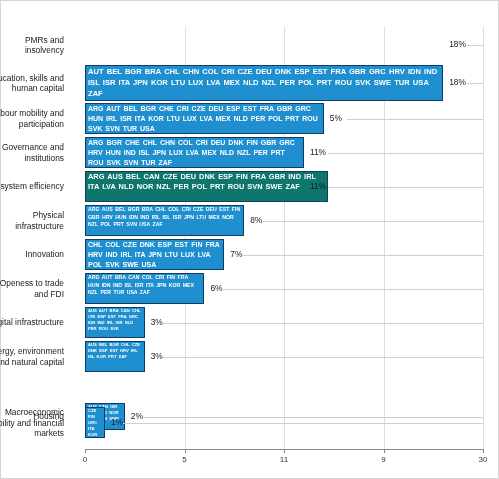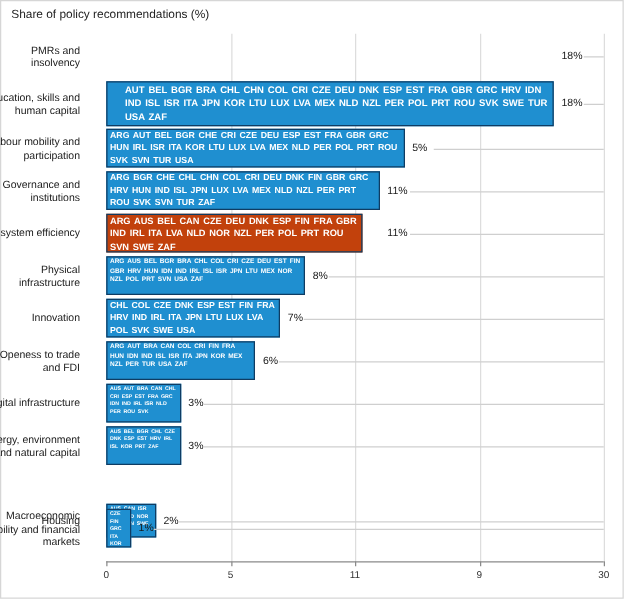--- a/index.html
+++ b/index.html
@@ -110,41 +110,40 @@
     position: absolute;
     height: 1px;
     background: #cfcfcf;
   }
 </style>
 </head>
 <body>
 
 <div class="chart-root">
 
-  <div class="chart-title">Share of policy recommendations (%)</div>
 
   <div class="plot">
 
     <div class="axis-line"></div>
     <div id="grid-layer">
         <div class="gridline" style="left: 99.5px;"></div>
         <div class="gridline" style="left: 199px;"></div>
         <div class="gridline" style="left: 298.5px;"></div>
         <div class="gridline" style="left: 398px;"></div>
       </div>
     <div id="rows-layer">
         <div class="row" style="top: 0px; height: 36px;">
           <div class="cat-label" style="top: 7.5px; line-height: 10.5px;">PMRs and insolvency</div>
           <div class="value-label" style="left: 364.2px; top: 12px;">18%</div>
           <div class="leader" style="left: 381.8px; width: 16.2px; top: 18px;"></div>
         </div>
         <div class="row" style="top: 38px; height: 36px;">
           <div class="cat-label" style="top: 7.5px; line-height: 10.5px;">Education, skills and human capital</div>
           <div class="bar" style="width: 358.2px; height: 36px; background: rgb(31, 143, 208); border-color: rgb(15, 60, 99);">
-            <span class="bar-text" style="font-size: 7.6px; line-height: 11.2px; margin-left: 12px;">AUT BEL BGR BRA CHL CHN COL CRI CZE DEU DNK ESP EST FRA GBR GRC HRV IDN IND ISL ISR ITA JPN KOR LTU LUX LVA MEX NLD NZL PER POL PRT ROU SVK SWE TUR USA ZAF</span>
+            <span class="bar-text" style="font-size: 7.6px; line-height: 11.2px;">AUT BEL BGR BRA CHL CHN COL CRI CZE DEU DNK ESP EST FRA GBR GRC HRV IDN IND ISL ISR ITA JPN KOR LTU LUX LVA MEX NLD NZL PER POL PRT ROU SVK SWE TUR USA ZAF</span>
           </div>
           <div class="value-label" style="left: 364.2px; top: 12px;">18%</div>
           <div class="leader" style="left: 381.8px; width: 16.2px; top: 18px;"></div>
         </div>
         <div class="row" style="top: 76px; height: 31px;">
           <div class="cat-label" style="top: 5px; line-height: 10.5px;">Labour mobility and participation</div>
           <div class="bar" style="width: 238.8px; height: 31px; background: rgb(31, 143, 208); border-color: rgb(15, 60, 99);">
             <span class="bar-text" style="font-size: 7px; line-height: 10px;">ARG AUT BEL BGR CHE CRI CZE DEU ESP EST FRA GBR GRC HUN IRL ISR ITA KOR LTU LUX LVA MEX NLD PER POL PRT ROU SVK SVN TUR USA</span>
           </div>
           <div class="value-label" style="left: 244.8px; top: 9.5px;">5%</div>
@@ -153,21 +152,21 @@
         <div class="row" style="top: 110px; height: 31px;">
           <div class="cat-label" style="top: 5px; line-height: 10.5px;">Governance and institutions</div>
           <div class="bar" style="width: 218.9px; height: 31px; background: rgb(31, 143, 208); border-color: rgb(15, 60, 99);">
             <span class="bar-text" style="font-size: 7px; line-height: 10px;">ARG BGR CHE CHL CHN COL CRI DEU DNK FIN GBR GRC HRV HUN IND ISL JPN LUX LVA MEX NLD NZL PER PRT ROU SVK SVN TUR ZAF</span>
           </div>
           <div class="value-label" style="left: 224.9px; top: 9.5px;">11%</div>
           <div class="leader" style="left: 242.5px; width: 155.5px; top: 15.5px;"></div>
         </div>
         <div class="row" style="top: 144px; height: 31px;">
           <div class="cat-label" style="top: 10.25px; line-height: 10.5px;">Tax system efficiency</div>
-          <div class="bar" style="width: 205px; height: 31px; background: #c2410c; border-color: rgb(15, 60, 99);">
+          <div class="bar" style="width: 243px; height: 31px; background: #0f766e; border-color: rgb(15, 60, 99);">
             <span class="bar-text" style="font-size: 7.4px; line-height: 10.3px;">ARG AUS BEL CAN CZE DEU DNK ESP FIN FRA GBR IND IRL ITA LVA NLD NOR NZL PER POL PRT ROU SVN SWE ZAF</span>
           </div>
           <div class="value-label" style="left: 224.9px; top: 9.5px;">11%</div>
           <div class="leader" style="left: 242.5px; width: 155.5px; top: 15.5px;"></div>
         </div>
         <div class="row" style="top: 178px; height: 31px;">
           <div class="cat-label" style="top: 5px; line-height: 10.5px;">Physical infrastructure</div>
           <div class="bar" style="width: 159.2px; height: 31px; background: rgb(31, 143, 208); border-color: rgb(15, 60, 99);">
             <span class="bar-text" style="font-size: 5.2px; line-height: 7.6px;">ARG AUS BEL BGR BRA CHL COL CRI CZE DEU EST FIN GBR HRV HUN IDN IND IRL ISL ISR JPN LTU MEX NOR NZL POL PRT SVN USA ZAF</span>
           </div>

